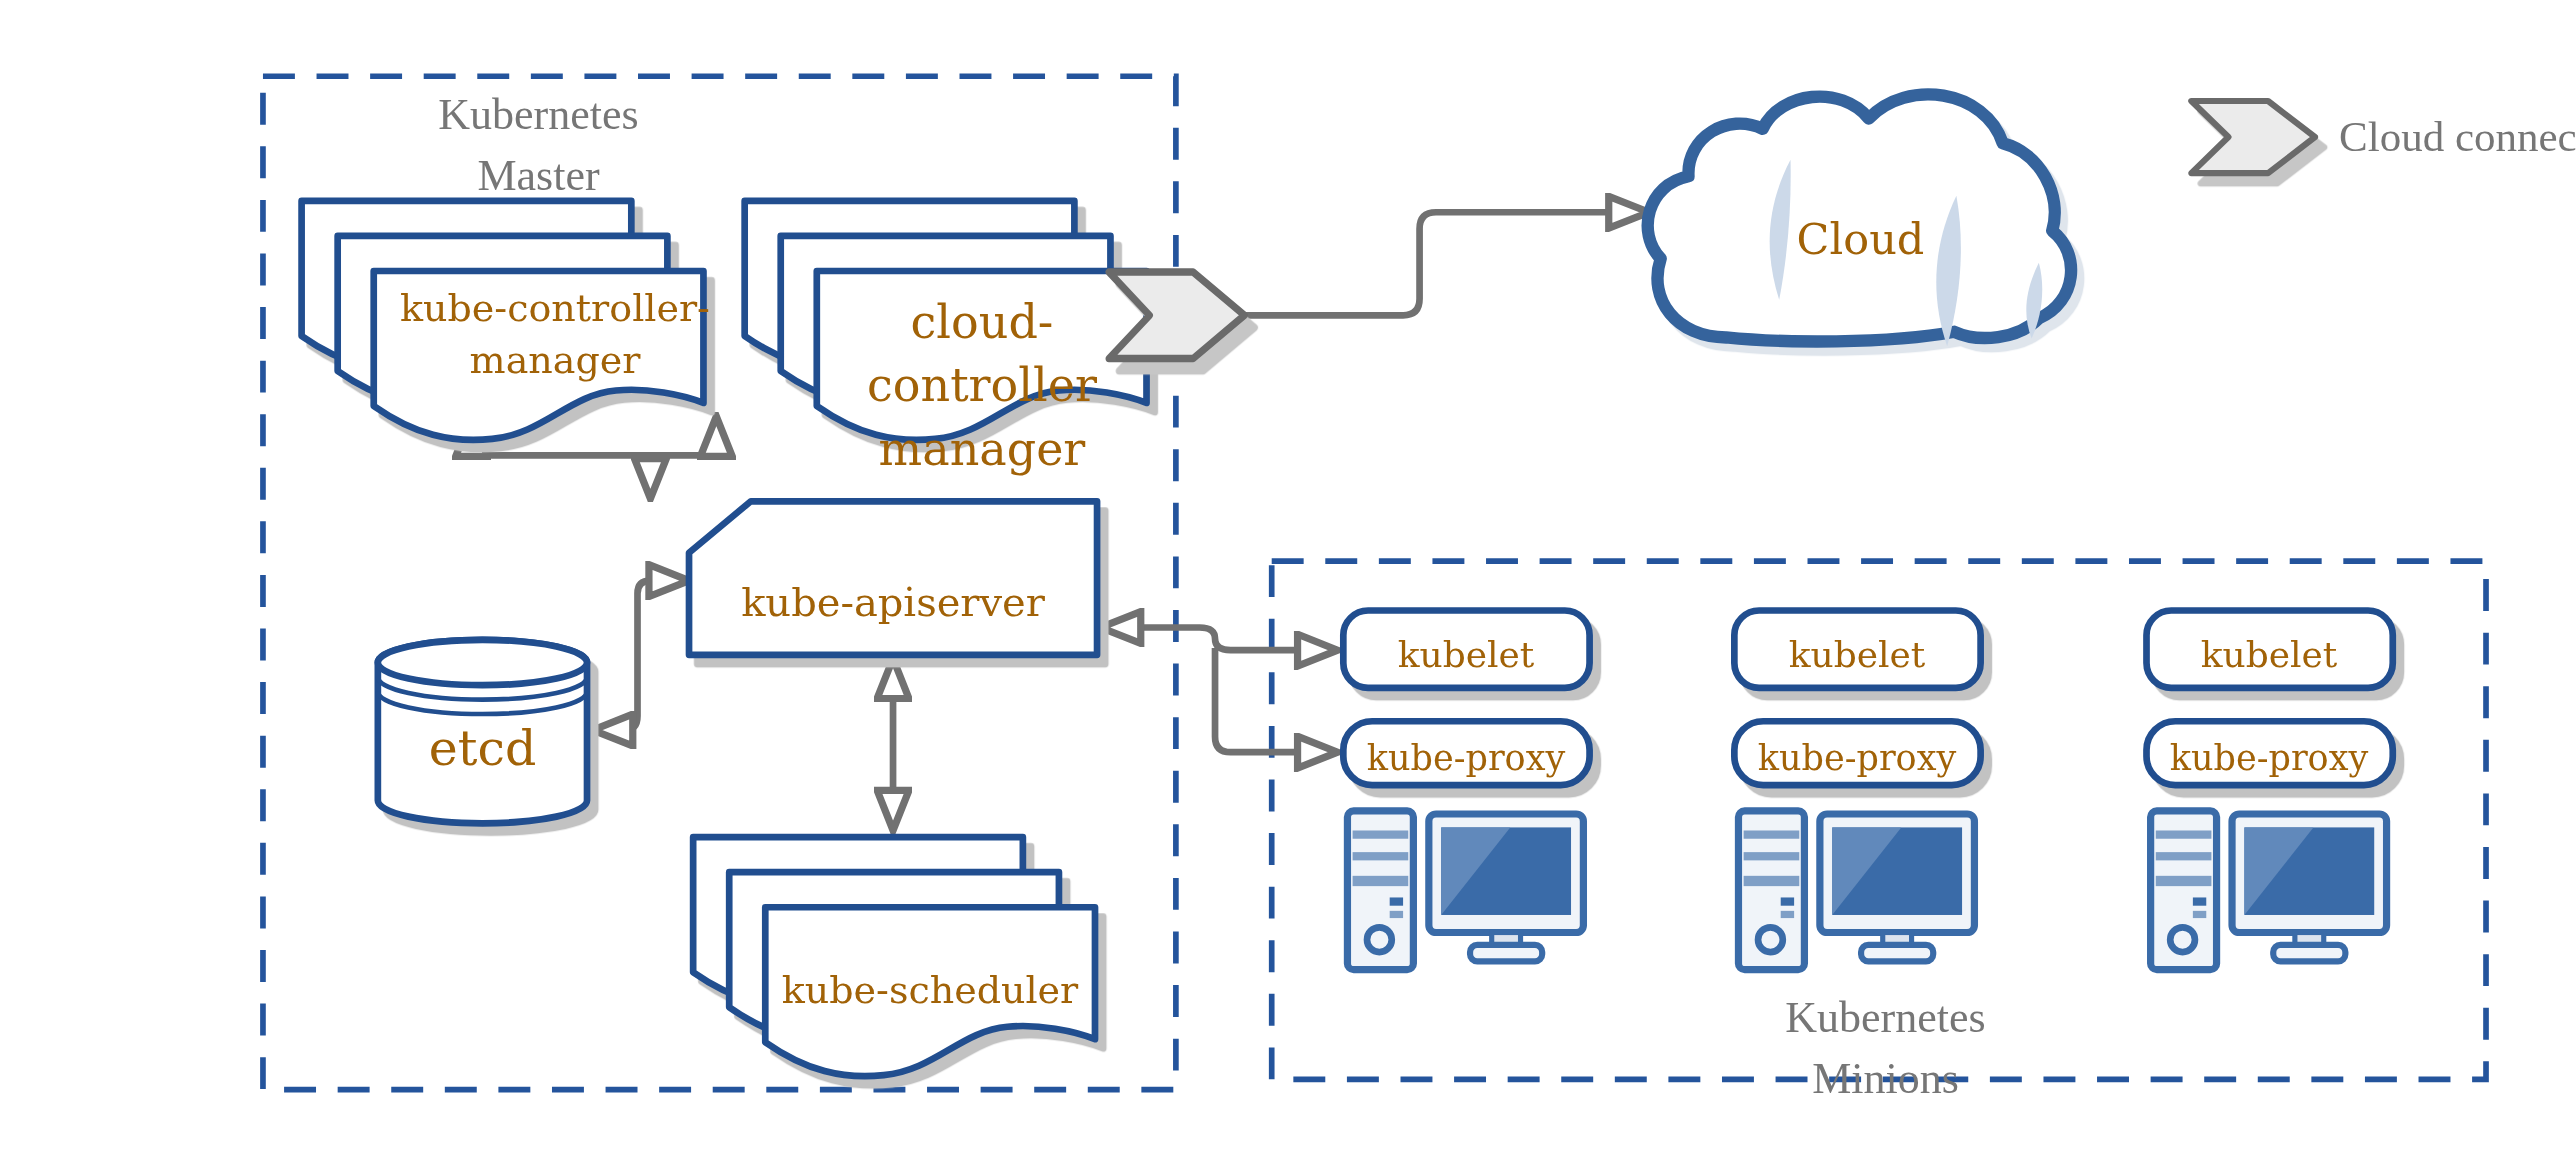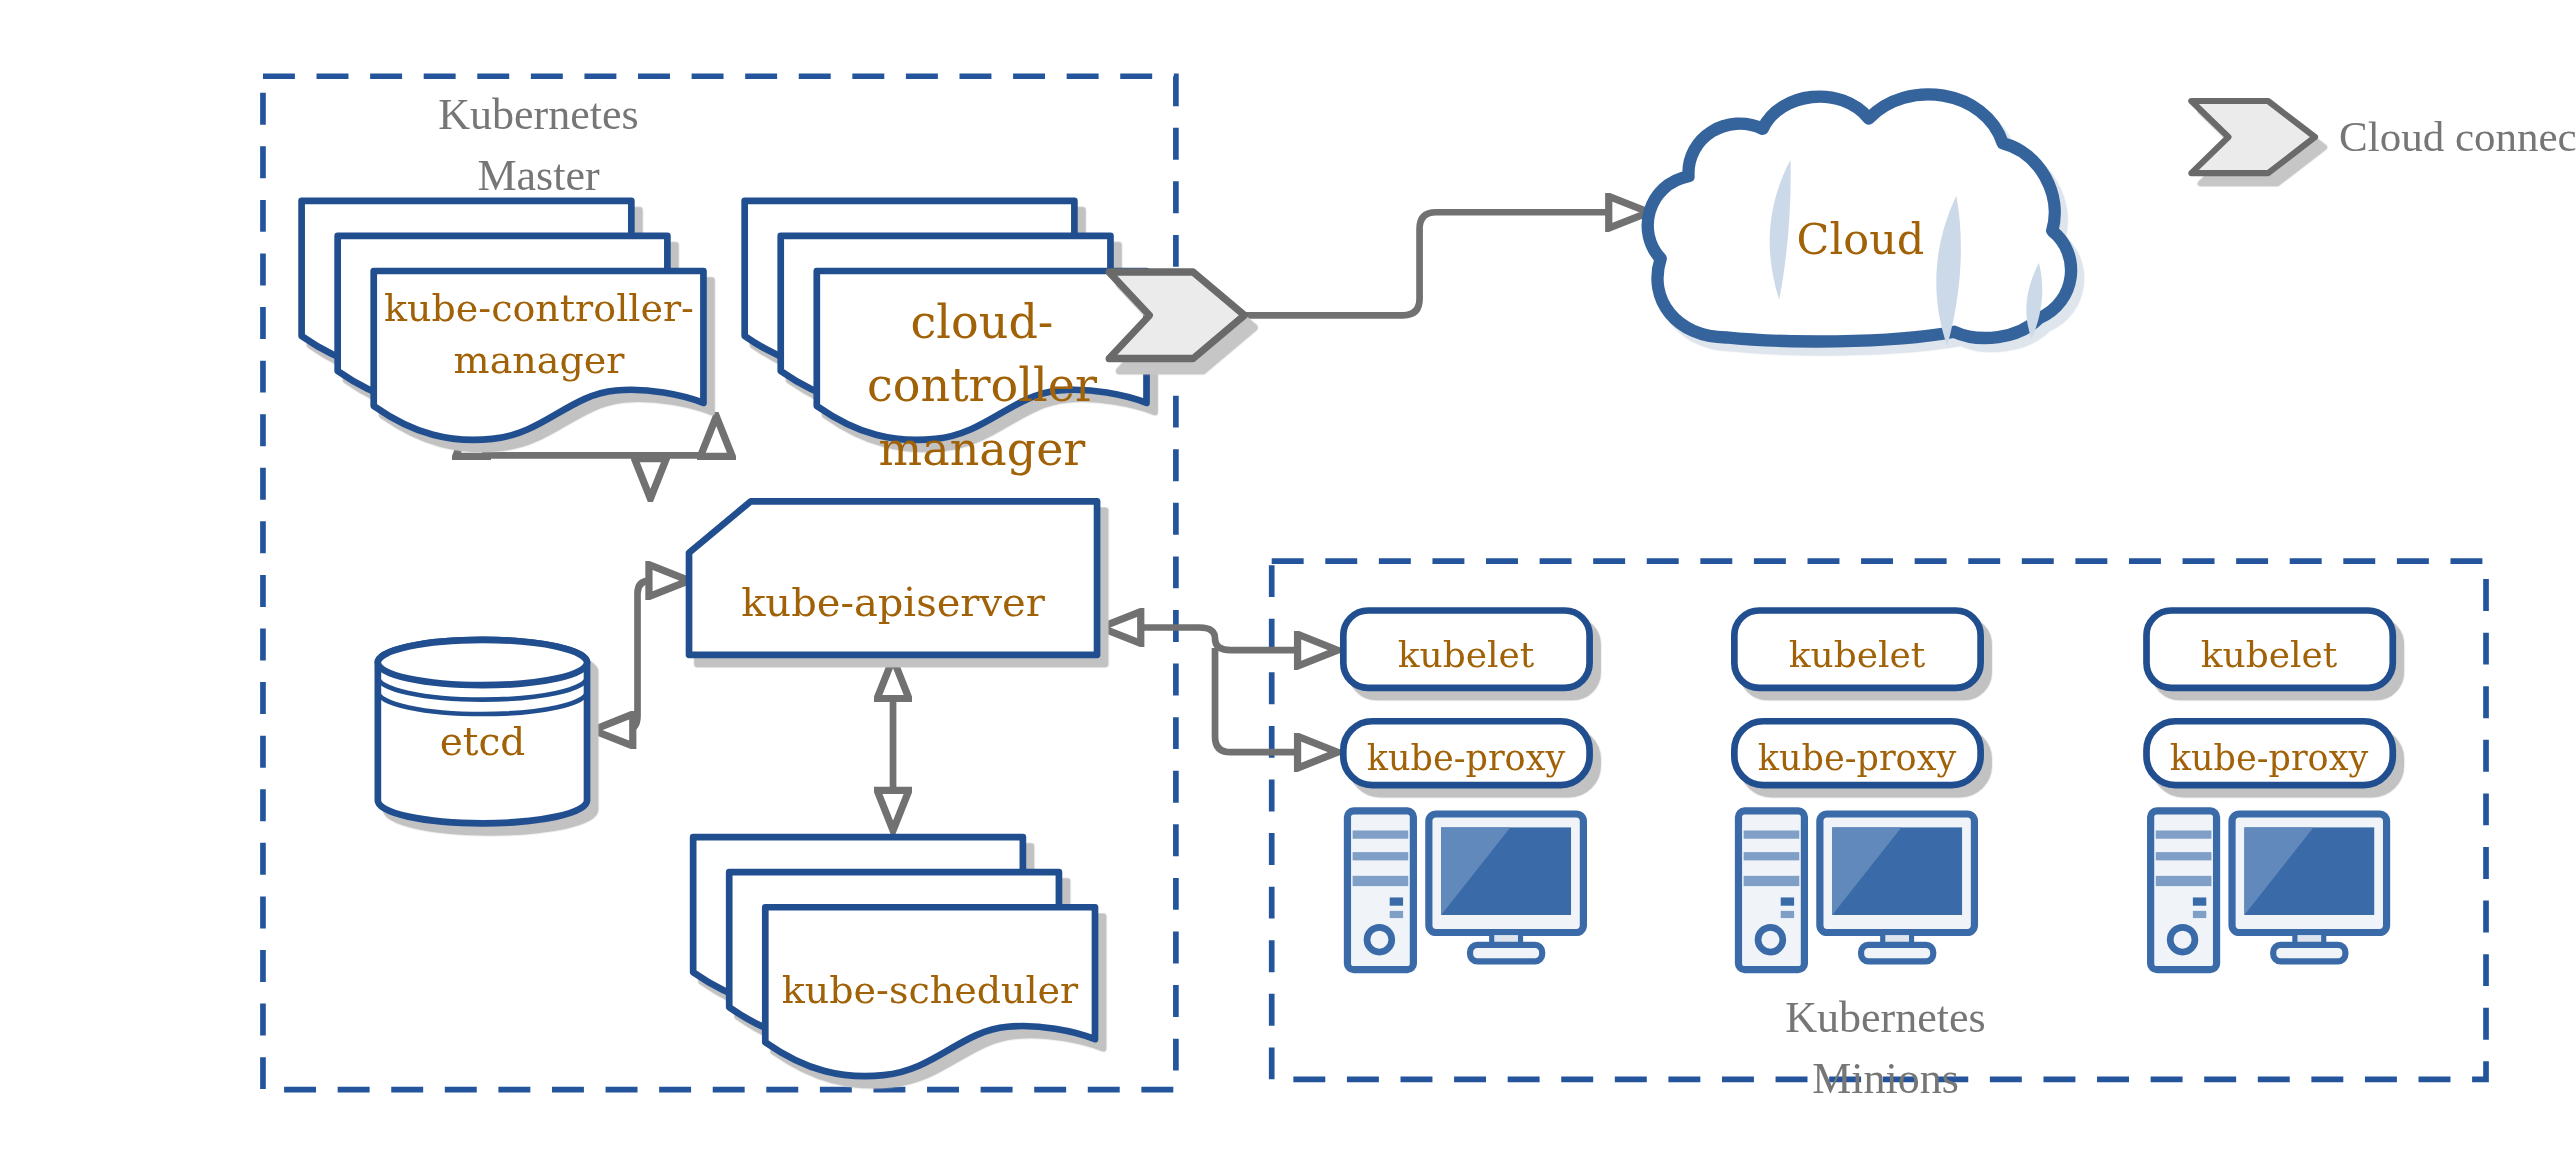--- a/index.html
+++ b/index.html
@@ -107,26 +107,26 @@
   </g>
   <g>
     <rect class="shape" x="4166" y="1185" width="478" height="150" rx="48"></rect>
     <rect class="shape" x="4166" y="1400" width="478" height="124" rx="56"></rect>
     <use href="#pc" x="4172" y="1572"></use>
   </g>
 </svg>
 
 <div class="lbl gray" style="left:358px;top:85px;width:361px;font-size:44px;">Kubernetes
 Master</div>
-<div class="lbl blue" style="left:374px;top:282px;width:330px;font-size:38px;">kube-controller-
+<div class="lbl blue" style="left:390px;top:282px;width:330px;font-size:38px;">kube-controller-
 manager</div>
 <div class="lbl blue" style="left:817px;top:291px;width:330px;font-size:46px;">cloud-controller
 manager</div>
 <div class="lbl blue" style="left:689px;top:547px;width:408px;font-size:40px;margin-top:28px;">kube-apiserver</div>
-<div class="lbl blue" style="left:378px;top:715px;width:209px;font-size:39px;">etcd</div>
+<div class="lbl blue" style="left:378px;top:715px;width:209px;font-size:49px;">etcd</div>
 <div class="lbl blue" style="left:765px;top:964px;width:330px;font-size:38px;">kube-scheduler</div>
 <div class="lbl blue" style="left:1716px;top:210px;width:289px;font-size:43px;">Cloud</div>
 <div class="lbl gray" style="left:2339px;top:107px;width:567px;font-size:43px;text-align:left;white-space:nowrap;">Cloud connector</div>
 <div class="lbl gray" style="left:1705px;top:988px;width:361px;font-size:44px;">Kubernetes
 Minions</div>
 
 <div class="lbl blue" style="left:1343px;top:630px;width:246px;font-size:36px;">kubelet</div>
 <div class="lbl blue" style="left:1734px;top:630px;width:246px;font-size:36px;">kubelet</div>
 <div class="lbl blue" style="left:2146px;top:630px;width:246px;font-size:36px;">kubelet</div>
 <div class="lbl blue" style="left:1343px;top:734px;width:246px;font-size:35px;">kube-proxy</div>

